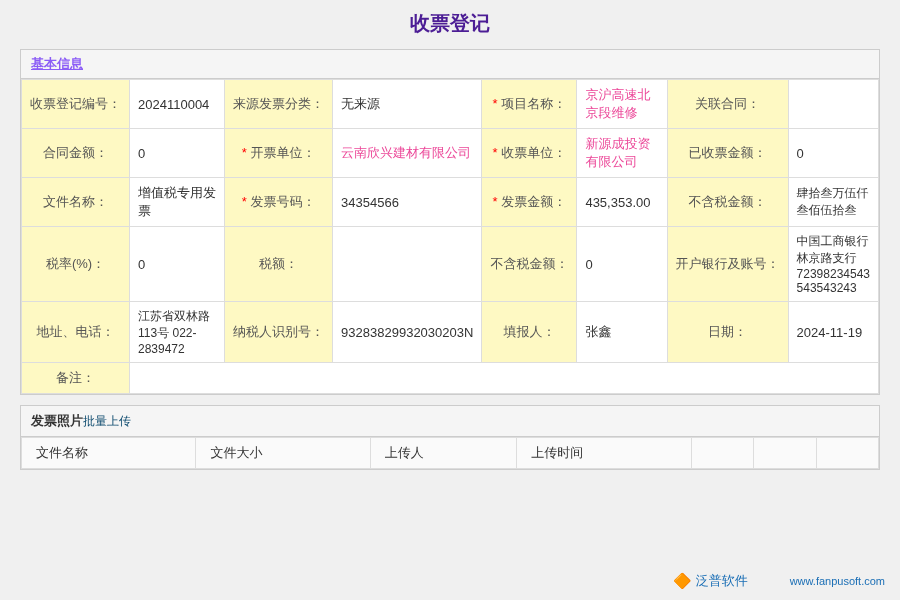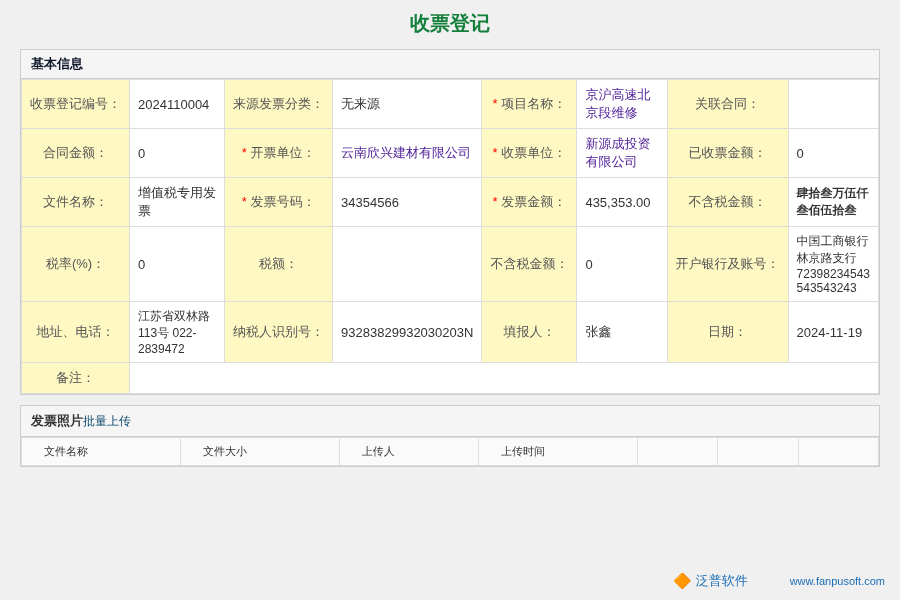--- a/index.html
+++ b/index.html
@@ -13,34 +13,35 @@
       width: 900px;
       min-height: 600px;
       background: #f0f0f0;
       padding: 10px 20px 20px 20px;
     }
     .page-title {
       text-align: center;
       font-size: 20px;
       font-weight: bold;
       margin-bottom: 12px;
-      color: #15803d;
+      color: #4c1d95;
     }
     .section {
       background: #fff;
       border: 1px solid #ccc;
       margin-bottom: 10px;
     }
     .section-header {
       background: #f5f5f5;
       border-bottom: 1px solid #ccc;
       padding: 5px 10px;
       font-size: 13px;
       font-weight: bold;
-      color: #0f172a;
+      color: #8b5cf6;
+      text-decoration: underline;
     }
     .info-table {
       width: 100%;
       border-collapse: collapse;
     }
     .info-table td {
       border: 1px solid #ddd;
       padding: 6px 8px;
       vertical-align: middle;
       font-size: 13px;
@@ -49,21 +50,21 @@
       background: #fef9c3;
       color: #555;
       white-space: nowrap;
       text-align: center;
       width: 90px;
     }
     .required-star {
       color: red;
     }
     .link-text {
-      color: #4c1d95;
+      color: #ec4899;
       text-decoration: none;
     }
     .files-header {
       display: flex;
       align-items: center;
       gap: 0;
       padding: 6px 10px;
       border-bottom: 1px solid #ccc;
       background: #f5f5f5;
     }
@@ -78,24 +79,24 @@
       border: none;
       background: none;
       padding: 0;
     }
     .files-table {
       width: 100%;
       border-collapse: collapse;
     }
     .files-table th {
       border: 1px solid #ddd;
-      padding: 6px 22px;
+      padding: 6px 14px;
       background: #fafafa;
       text-align: left;
-      font-size: 11px;
+      font-size: 13px;
       font-weight: normal;
     }
     .watermark {
       position: fixed;
       bottom: 10px;
       right: 15px;
       font-size: 13px;
       color: #1a6eb5;
       display: flex;
       align-items: center;
@@ -157,21 +158,21 @@
         <td>增值税专用发票</td>
         <td class="label-cell">
           <span class="required-star">*</span> 发票号码：
         </td>
         <td>34354566</td>
         <td class="label-cell">
           <span class="required-star">*</span> 发票金额：
         </td>
         <td>435,353.00</td>
         <td class="label-cell">不含税金额：</td>
-        <td style="font-size:12px;font-weight:bold;">肆拾叁万伍仟叁佰伍拾叁</td>
+        <td style="font-size:12px;">肆拾叁万伍仟叁佰伍拾叁</td>
       </tr>
 
       <tr>
         <td class="label-cell">税率(%)：</td>
         <td>0</td>
         <td class="label-cell">税额：</td>
         <td></td>
         <td class="label-cell">不含税金额：</td>
         <td>0</td>
         <td class="label-cell">开户银行及账号：</td>

